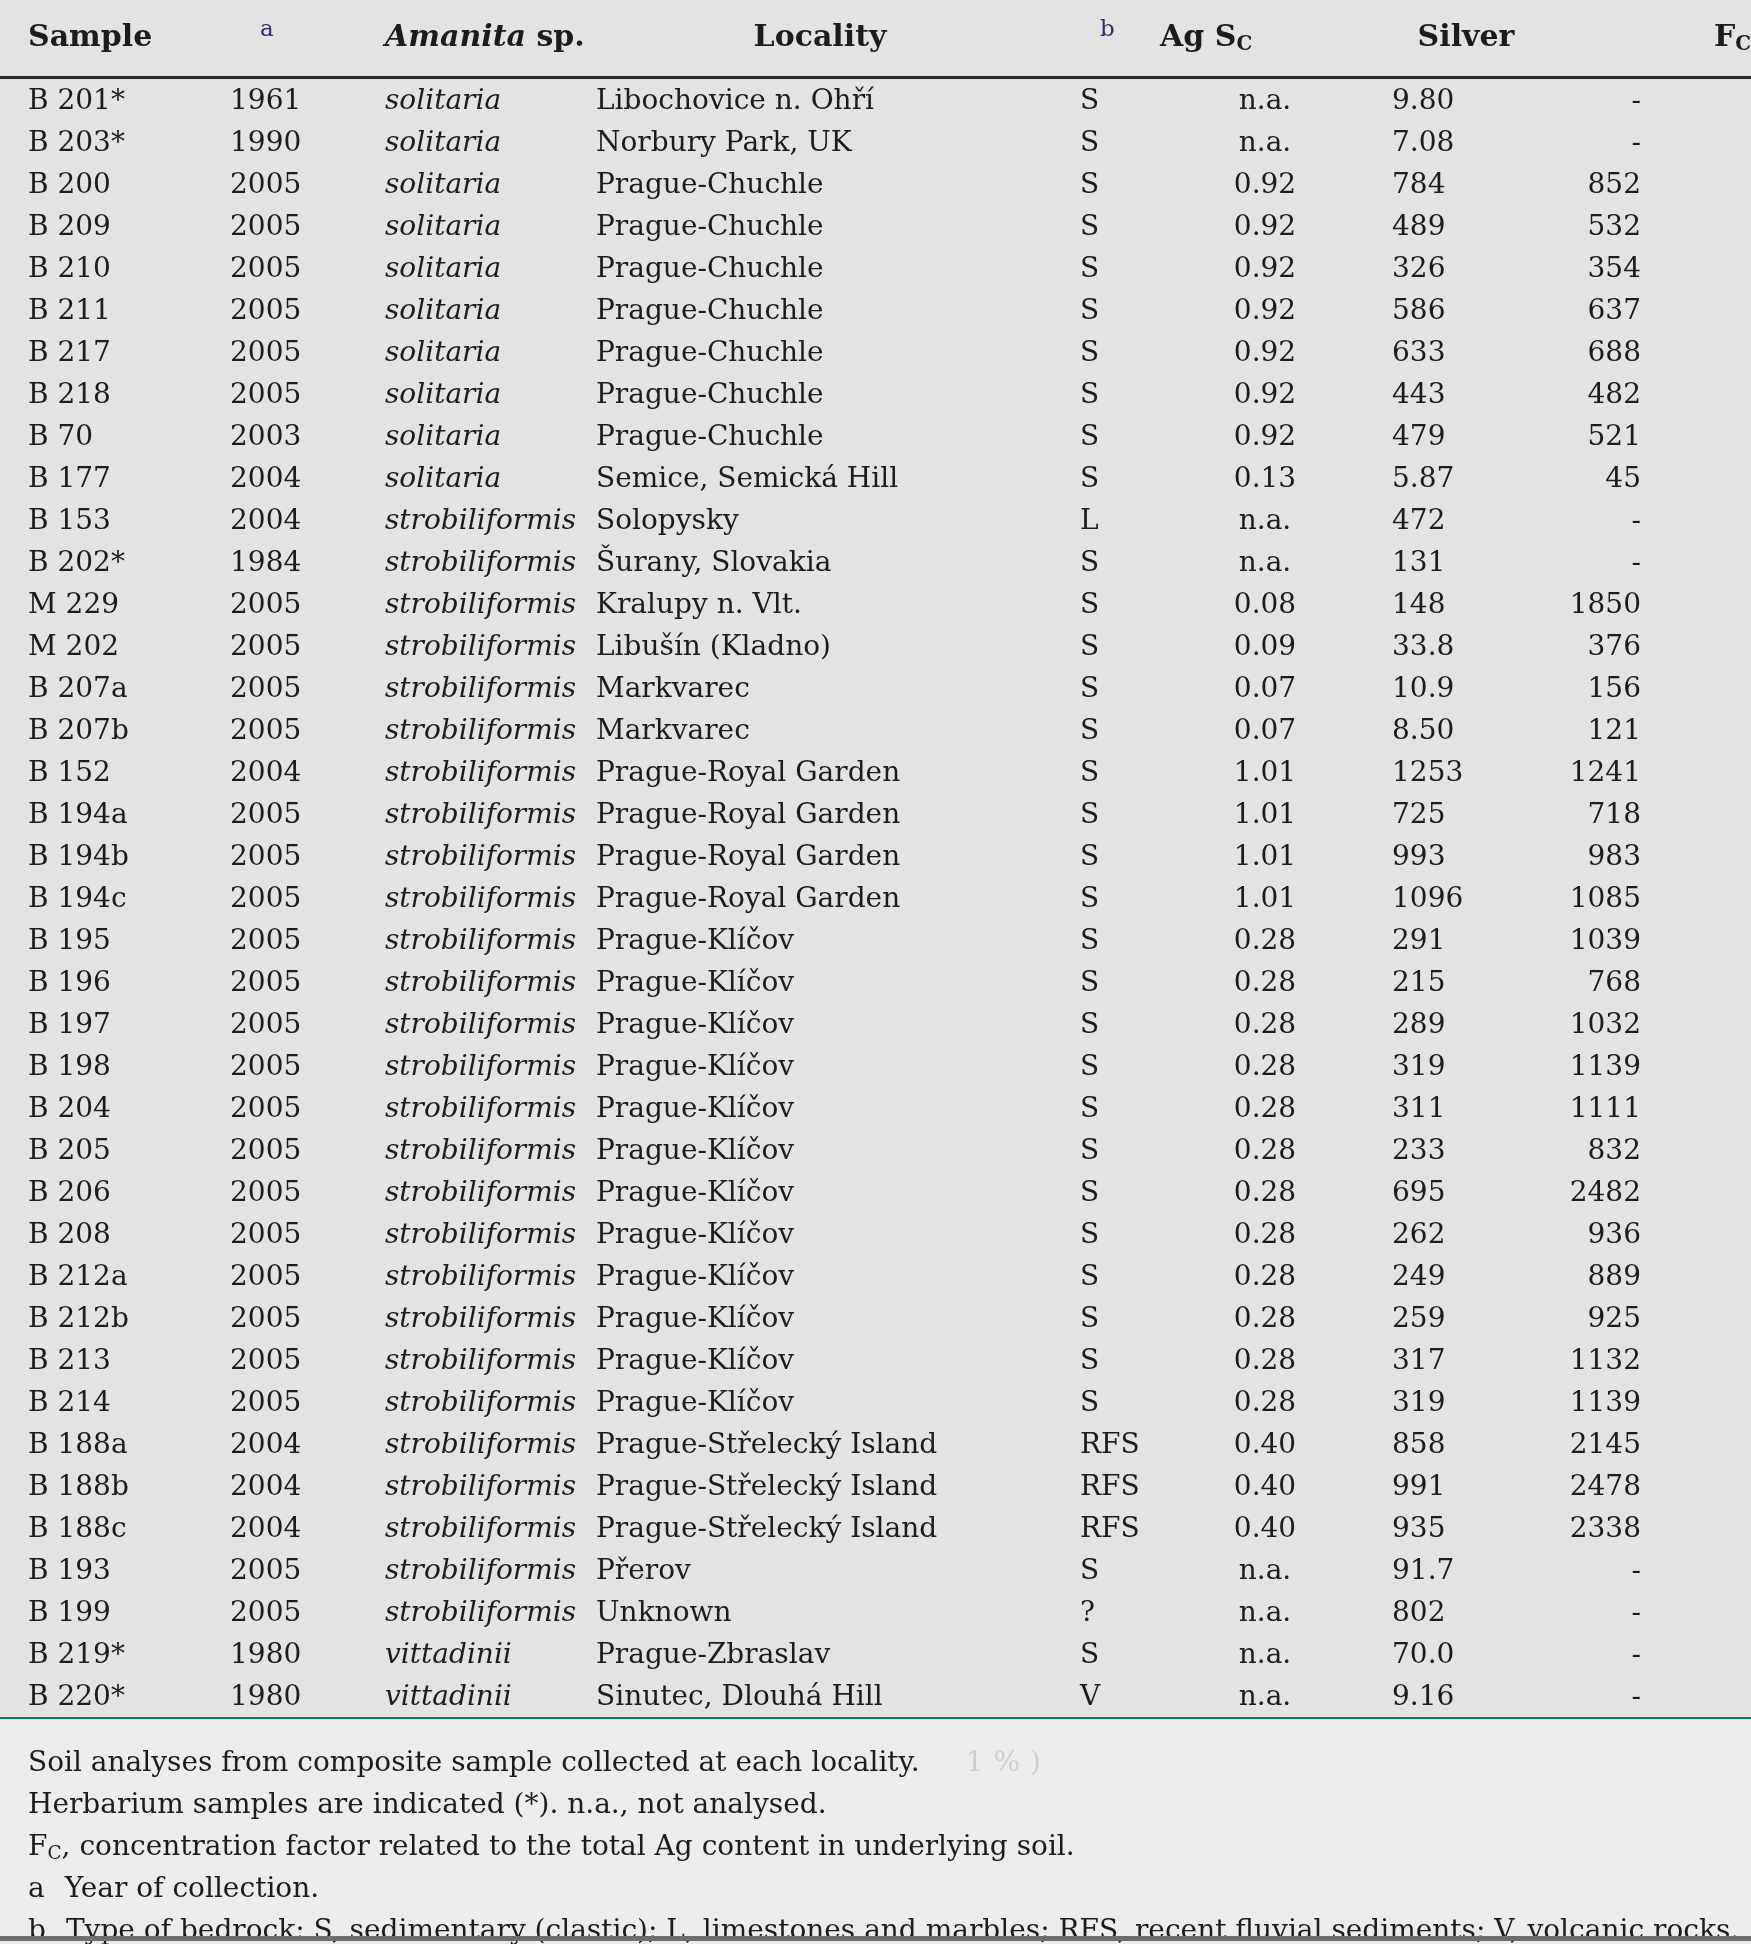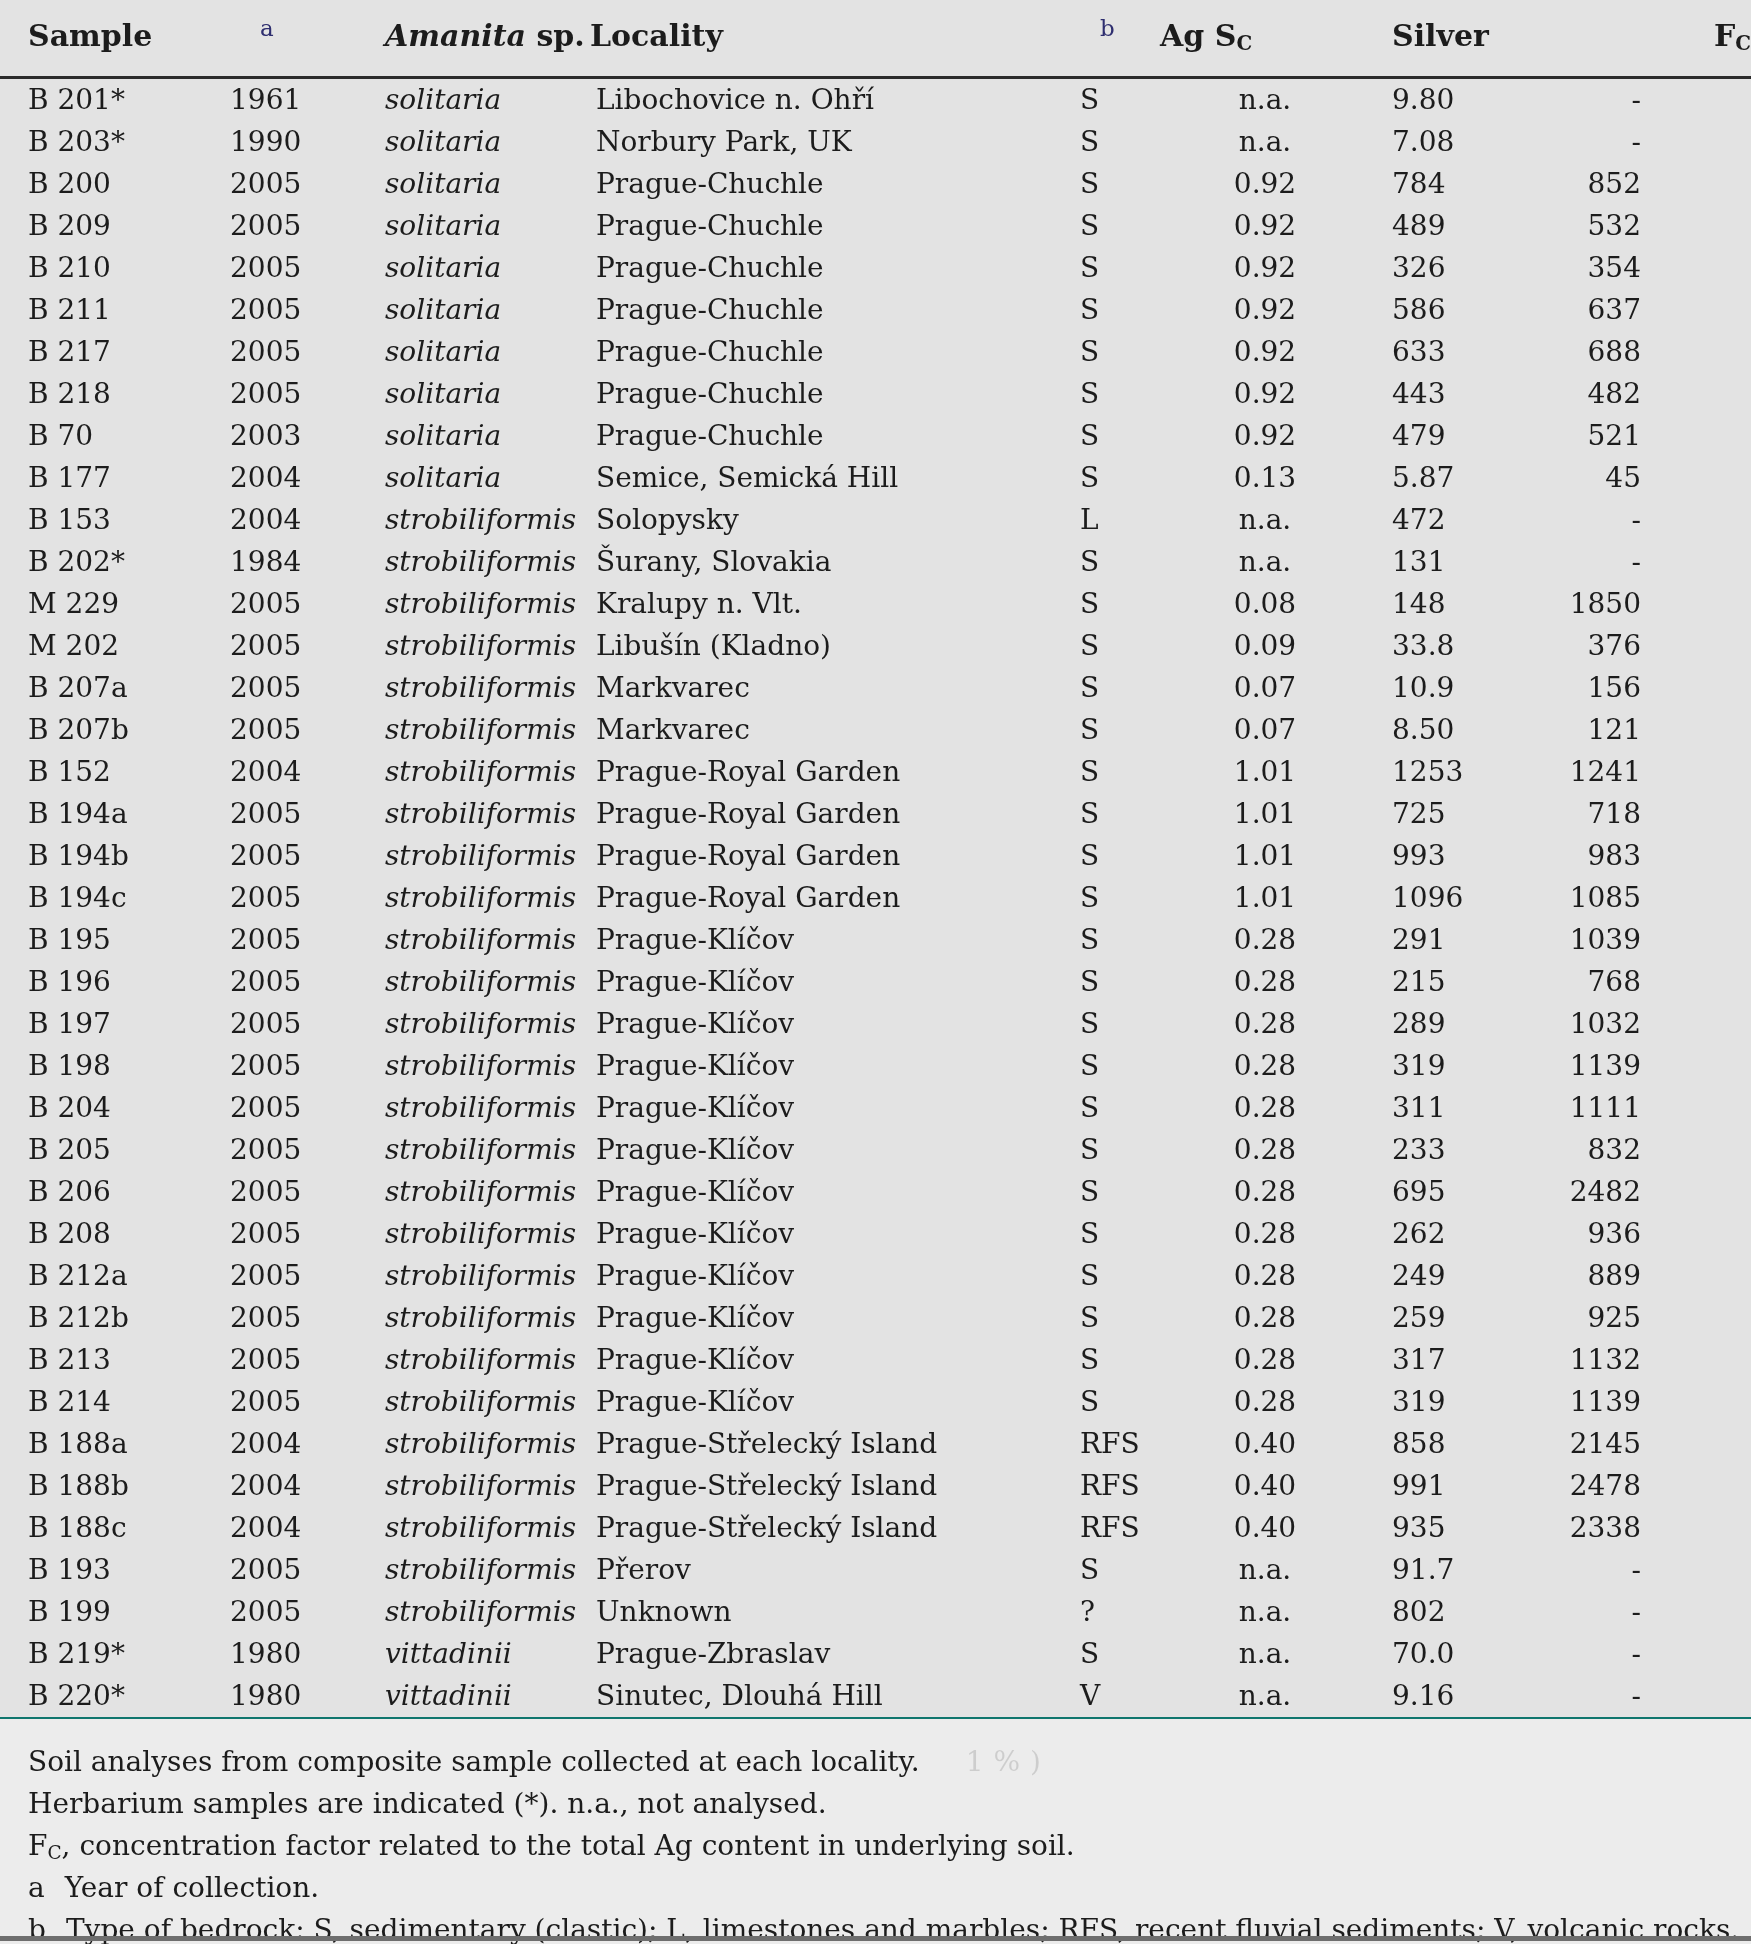--- a/index.html
+++ b/index.html
@@ -33,24 +33,24 @@
     font-size: 30px;
     font-weight: bold;
     text-align: left;
     vertical-align: middle;
     padding: 0 0 6px 0;
     white-space: nowrap;
   }
   th.h-sample   { padding-left: 28px; }
   th.h-year     { vertical-align: top; padding-top: 8px; padding-left: 60px; }
   th.h-species  { padding-left: 30px; }
-  th.h-locality { }
+  th.h-locality { text-align: center; }
   th.h-bedrock  { vertical-align: top; padding-top: 8px; padding-left: 50px; }
   th.h-agsc     { text-align: left; }
-  th.h-silver   { padding-left: 22px; }
+  th.h-silver   { padding-left: 22px; text-align: center; }
   th.h-fc       { text-align: right; }
 
   .sup-note { color: #2e2e6f; font-size: 23px; font-weight: normal; }
 
   sub.cap {
     font-size: 0.66em;
     line-height: 0;
     position: relative;
     top: 0.22em;
     vertical-align: baseline;

